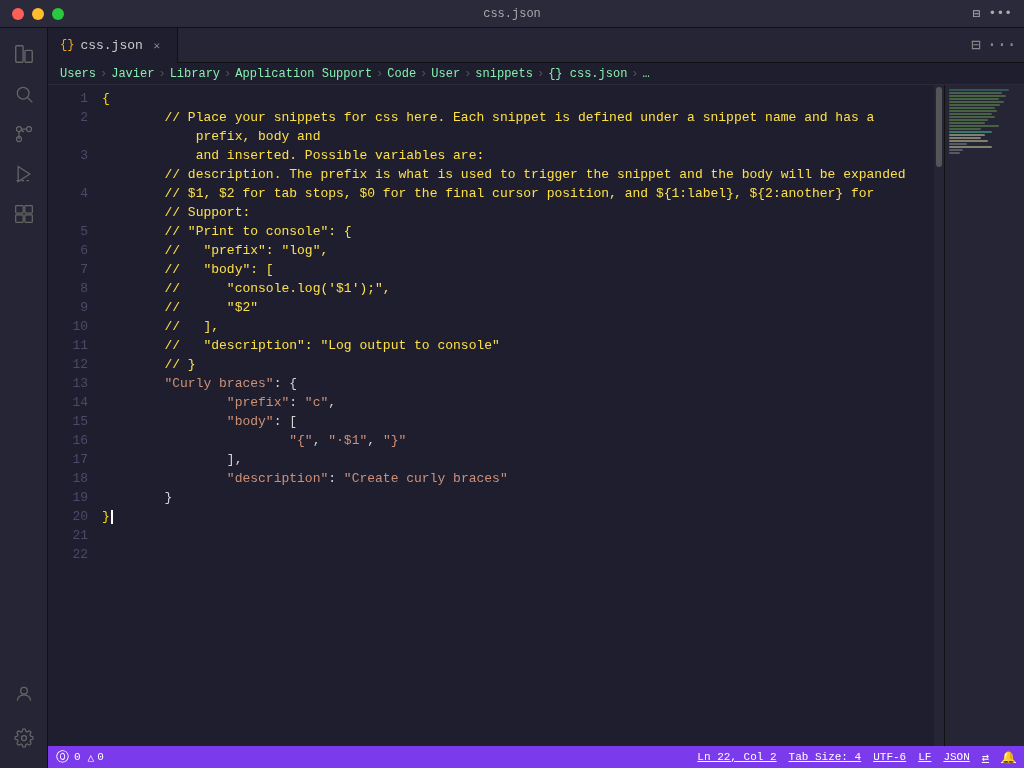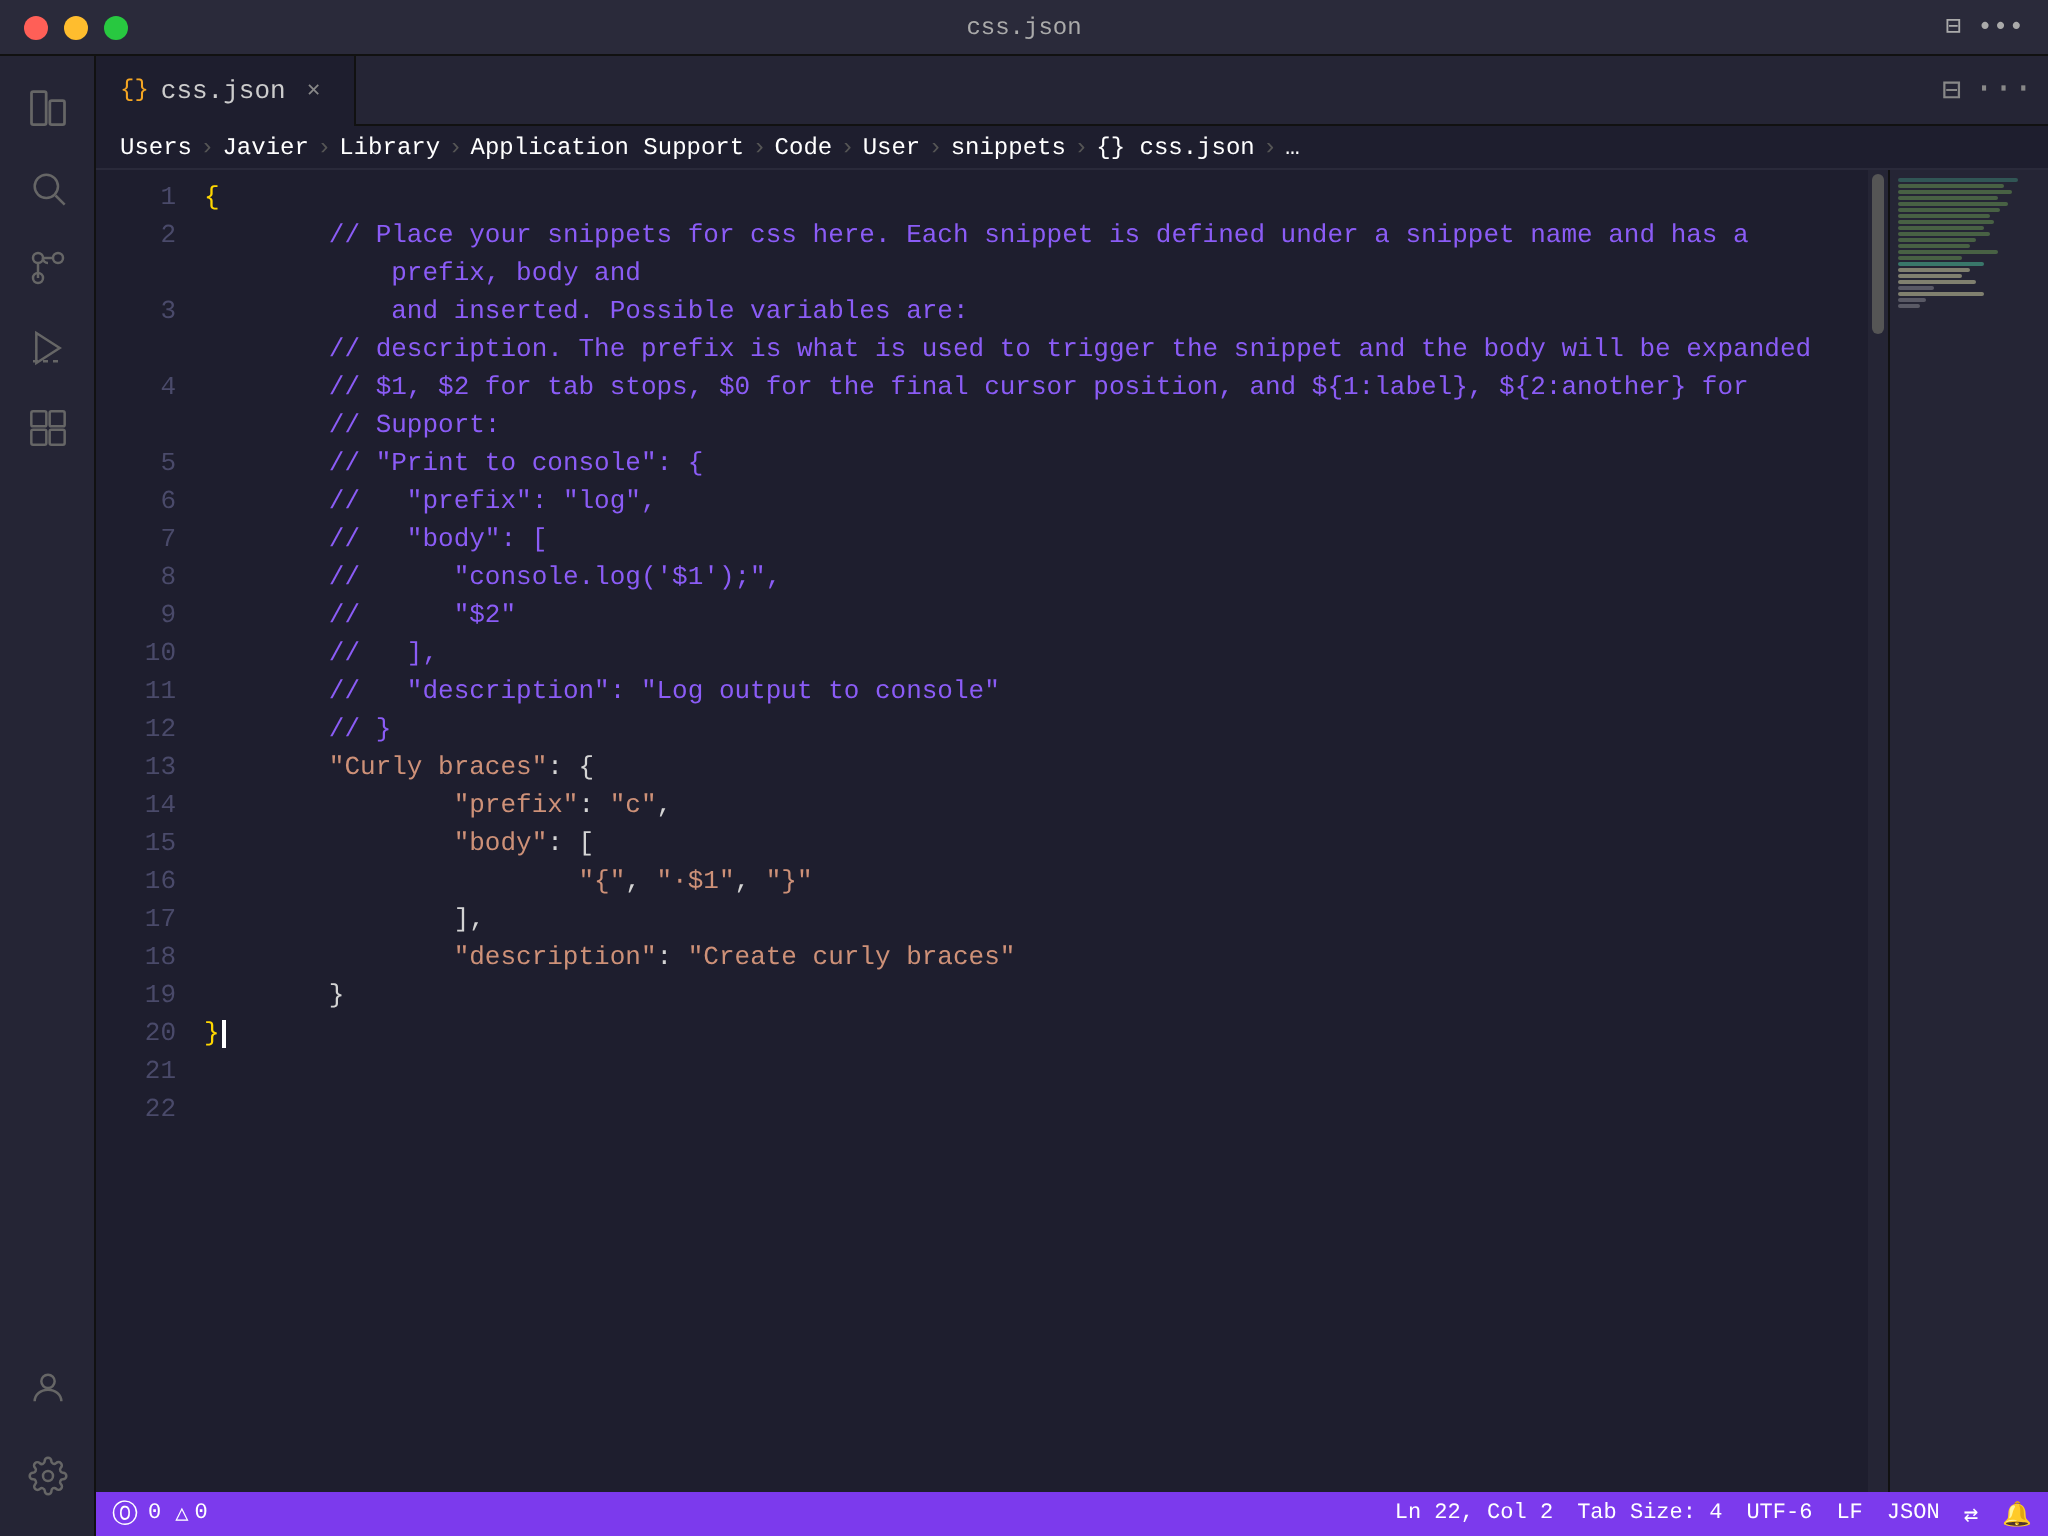--- a/index.html
+++ b/index.html
@@ -144,21 +144,21 @@
       background: #1e1e2e;
       display: flex;
       align-items: center;
       padding: 0 12px;
       font-size: 12px;
       color: #888;
       border-bottom: 1px solid #2a2a3a;
       gap: 4px;
     }
     .breadcrumb-sep { color: #555; }
-    .breadcrumb-item { color: #ffffff; }
+    .breadcrumb-item { color: #86efac; }
 
     
     .code-editor {
       flex: 1;
       display: flex;
       overflow: hidden;
       position: relative;
     }
 
     .minimap {
@@ -208,21 +208,21 @@
     }
 
     .code-line {
       padding: 0 4px;
       white-space: pre;
       position: relative;
       min-height: 19px;
     }
 
     
-    .c-comment { color: #8b5cf6; }
+    .c-comment { color: #fde047; }
     .c-string { color: #ce9178; }
     .c-bracket { color: #ffd700; }
     .c-punct { color: #d4d4d4; }
 
     
     .scrollbar {
       position: absolute;
       right: 80px;
       top: 0;
       width: 10px;
@@ -242,21 +242,21 @@
       height: 22px;
       background: #7c3aed;
       display: flex;
       align-items: center;
       padding: 0 8px;
       font-size: 11px;
       color: #fff;
       gap: 12px;
     }
     .status-left { display: flex; align-items: center; gap: 8px; }
-    .status-right { margin-left: auto; display: flex; gap: 12px; align-items: center; }
+    .status-right { margin-left: auto; display: flex; gap: 12px; align-items: center; text-decoration: underline; }
     .status-item { display: flex; align-items: center; gap: 3px; white-space: nowrap; }
   </style>
 </head>
 <body>
 
 <div class="titlebar">
   <div class="titlebar-buttons">
     <div class="tb-btn tb-close"></div>
     <div class="tb-btn tb-min"></div>
     <div class="tb-btn tb-max"></div>

